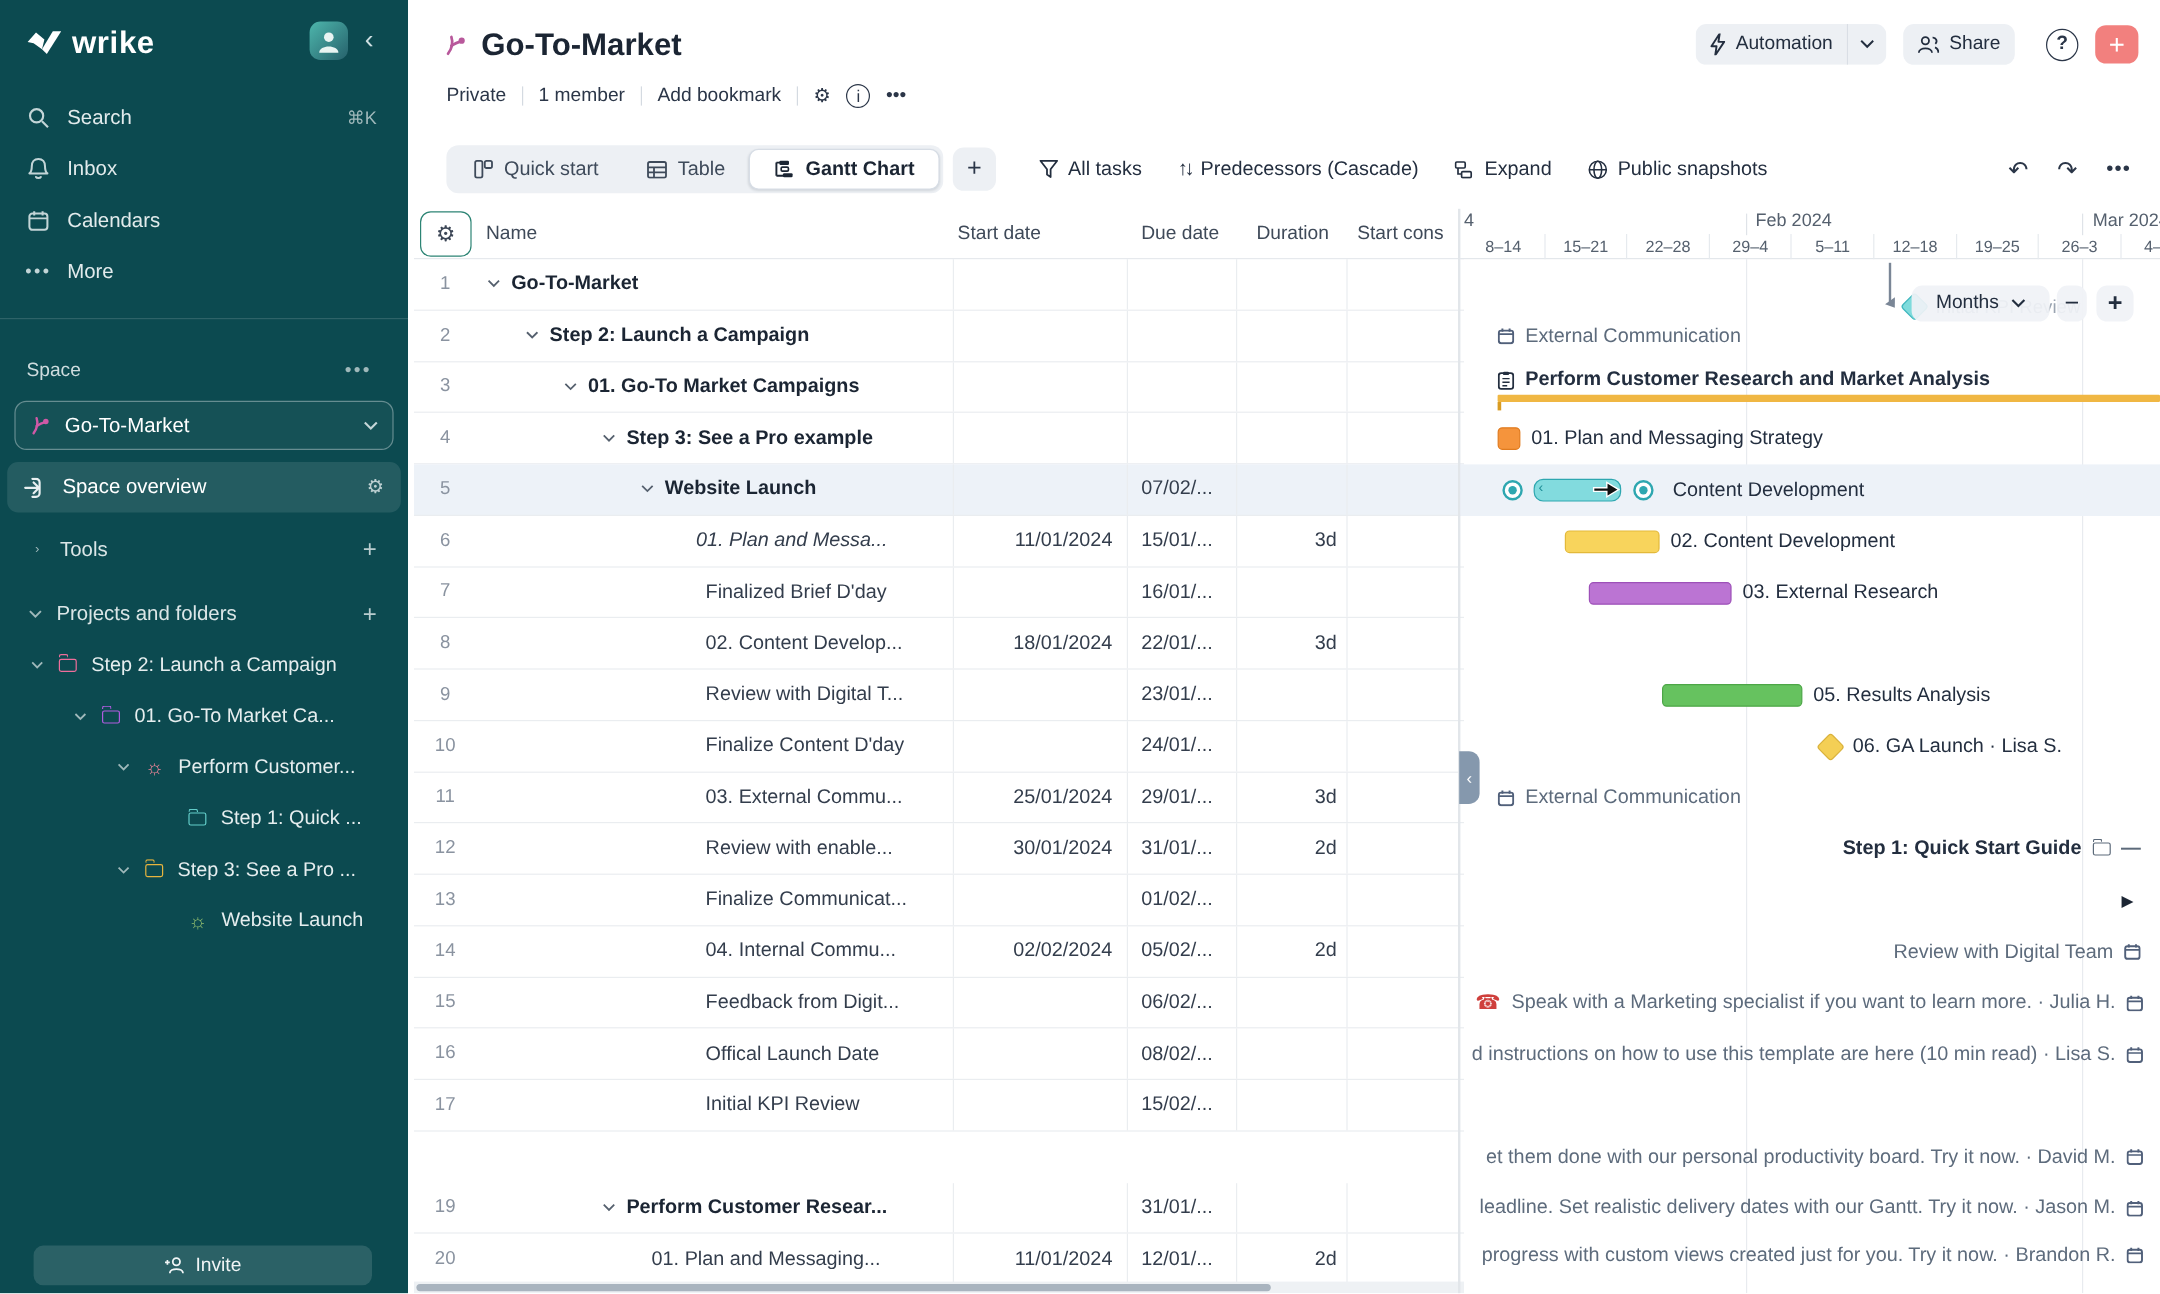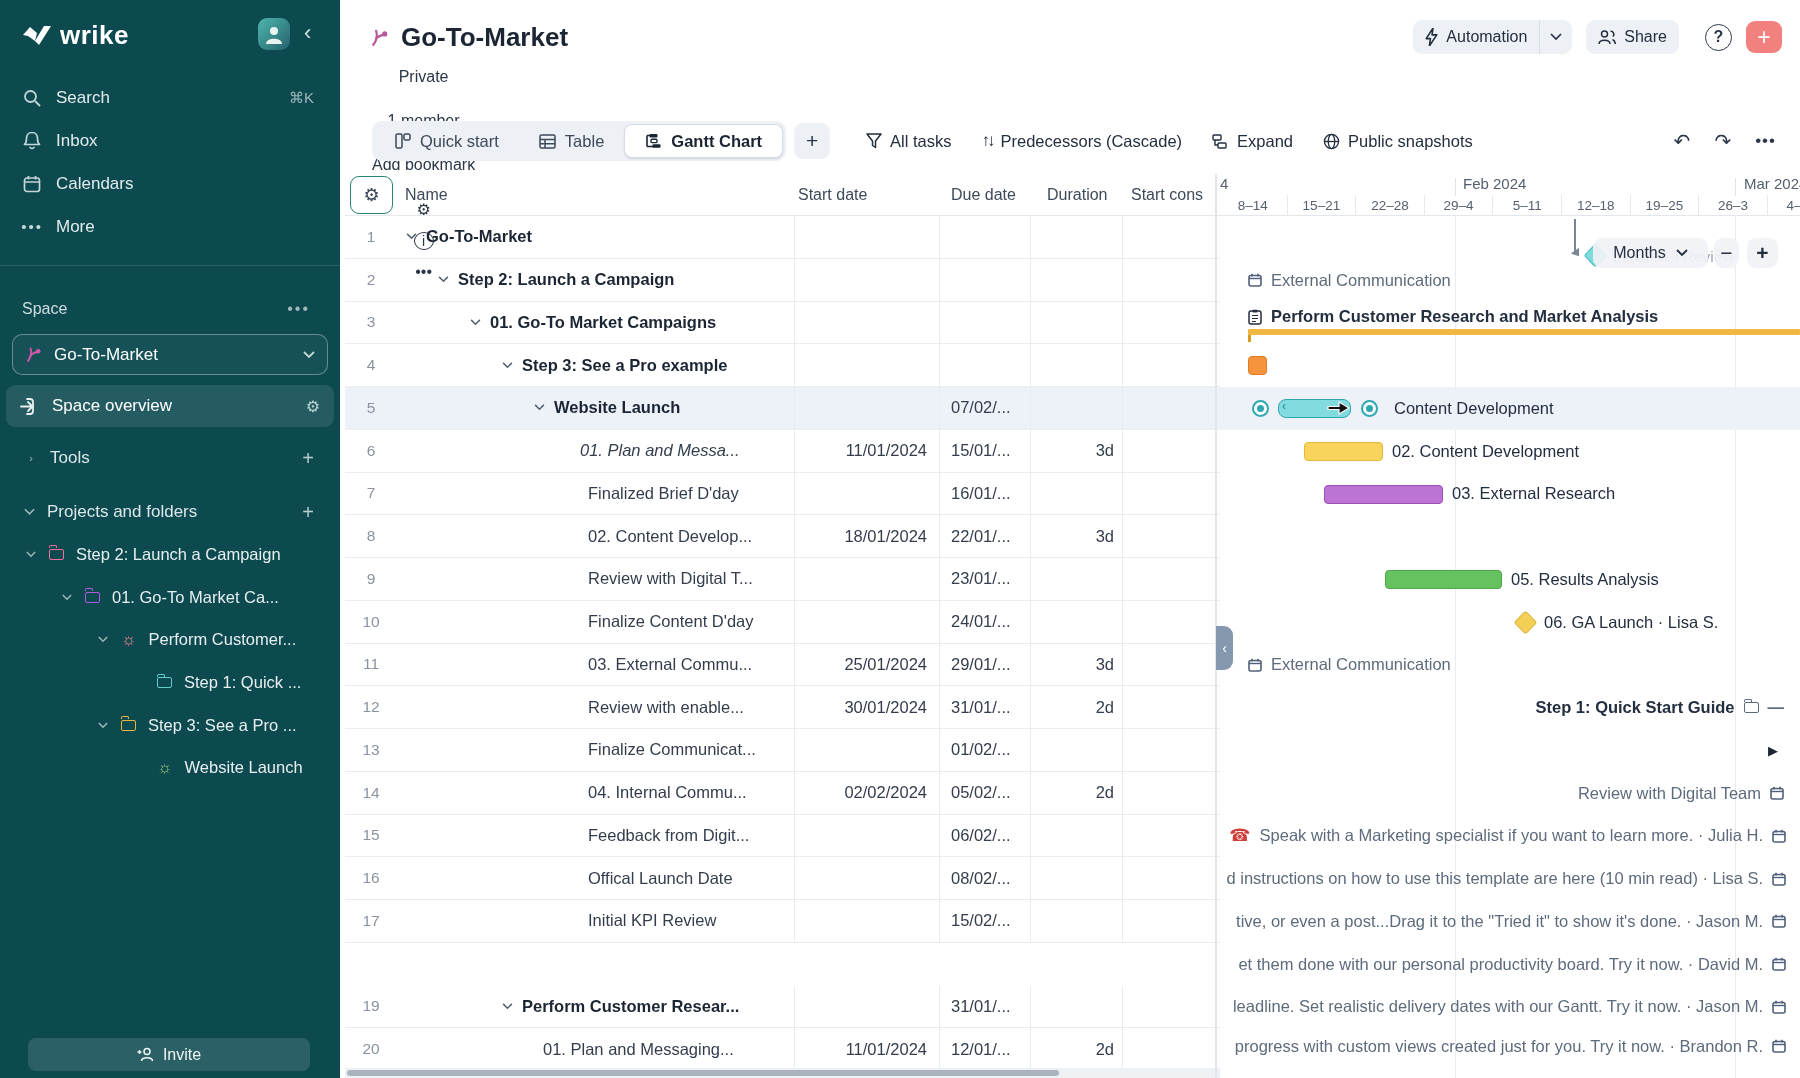--- a/index.html
+++ b/index.html
@@ -39,21 +39,21 @@
   .titlebar { position:absolute; left:30px; top:16px; right:18px; height:42px; display:flex; align-items:center; }
   .title-ico { margin-right:12px; }
   .page-title { font-size:26px; font-weight:700; color:#1b2533; }
   .tb-right { margin-left:auto; display:flex; align-items:center; gap:14px; }
   .pill-btn { display:flex; align-items:center; gap:8px; background:#edf0f4; border-radius:9px; height:34px; padding:0 12px; font-size:16px; color:#232e3f; cursor:pointer; }
   .pill-split { display:flex; align-items:center; border-radius:9px; overflow:hidden; }
   .pill-split .seg { display:flex; align-items:center; gap:8px; background:#edf0f4; height:34px; padding:0 12px; font-size:16px; color:#232e3f; cursor:pointer; }
   .pill-split .seg2 { background:#edf0f4; height:34px; display:flex; align-items:center; padding:0 10px; border-left:1px solid #d9dee5; cursor:pointer; }
   .help-circle { width:27px; height:27px; border:1.8px solid #2b3648; border-radius:50%; display:flex; align-items:center; justify-content:center; font-size:16px; font-weight:700; color:#2b3648; cursor:pointer; margin-left:12px; }
   .plus-btn { width:36px; height:32px; background:#f2807e; border-radius:9px; color:#fff; font-size:23px; display:flex; align-items:center; justify-content:center; cursor:pointer; }
-  .metabar { position:absolute; left:32px; top:68px; height:24px; display:flex; align-items:center; gap:13px; font-size:16px; color:#2b3648;flex-direction:column; }
+  .metabar { position:absolute; left:32px; top:68px; height:24px; display:flex; align-items:center; gap:13px; font-size:16px; color:#2b3648; }
   .metabar .sep { width:1px; height:16px; background:#d4dae1; }
   .metabar .mi { cursor:pointer; }
   .metabar .ic { font-size:16px; color:#2b3648; cursor:pointer; }
   .tabsbar { position:absolute; left:32px; top:120px; right:0; height:42px; display:flex; align-items:center; }
   .tabs-group { display:flex; align-items:center; background:#edf0f4; border-radius:10px; padding:3px; height:40px; }
   .tab { display:flex; align-items:center; gap:9px; padding:0 20px; height:34px; font-size:16.5px; color:#3e4a5a; border-radius:8px; cursor:pointer; white-space:nowrap; }
   .tab.active { background:#fff; border:1px solid #d7dde5; box-shadow:0 1px 2px rgba(20,30,50,.12); color:#1b2533; font-weight:700; }
   .tab-plus { width:36px; height:36px; margin-left:8px; background:#edf0f4; border-radius:9px; display:flex; align-items:center; justify-content:center; font-size:21px; color:#2b3648; cursor:pointer; }
   .flt { display:flex; align-items:center; gap:8px; margin-left:30px; font-size:16.5px; color:#232e3f; cursor:pointer; white-space:nowrap; }
   .flt svg, .flt .uic { flex:none; }
@@ -744,20 +744,23 @@
                   <rect x="1" y="2" width="12" height="13" rx="2" stroke="#232e3f" stroke-width="1.5" fill="none"></rect>
                   <rect x="4.5" y="0.8" width="5" height="2.8" rx="1" fill="#232e3f"></rect>
                   <path d="M4 6.5 H10 M4 9.5 H10 M4 12.5 H8" stroke="#232e3f" stroke-width="1.2"></path>
                 </svg>
                 <span class="glabel" style="font-weight:700">Perform Customer Research and Market Analysis</span>
               </div>
               <div class="summary-bar" style="left: 31px; right: 0px; top: 27px; background: rgb(240, 183, 67);"></div>
             </div>
             <div class="gitem" style="top: 128.25px; height: 42.75px;">
               <div class="gbar" style="left: 31px; width: 19px; background: rgb(245, 148, 60); border: 1.5px solid rgb(224, 123, 31);"></div>
+              <div class="gflex" style="left: 59px;">
+                <span class="glabel">01. Plan and Messaging Strategy</span>
+              </div>
             </div>
             <div class="gitem" style="top: 171px; height: 42.75px;">
               <div class="handle-circle" style="left: 35px;"></div>
               <div class="gbar" style="left: 61px; width: 73px; background: rgb(130, 219, 222); border: 1.5px solid rgb(46, 167, 176); border-radius: 8px;">
                 <span style="position:absolute;left:3px;top:-1px;color:#1d8d96;font-size:12px;">‹</span>
                 <span style="position:absolute;right:3px;top:-1px;color:#1d8d96;font-size:12px;">›</span>
               </div>
               <div class="handle-circle" style="left: 144px;"></div>
               <div class="cursor-arrow" style="left: 110px; top: 13px;"><svg width="24" height="16" viewBox="0 0 24 16">
                   <path d="M1 6.5 H12 V2 L22 8 L12 14 V9.5 H1 Z" fill="#111" stroke="#fff" stroke-width="1.2"></path>
@@ -852,34 +855,20 @@
                   <span class="cal-ico">
                     <svg width="14" height="14" viewBox="0 0 14 14">
                       <rect x="1" y="2.5" width="12" height="10.5" rx="2" stroke="#51607a" stroke-width="1.6" fill="none"></rect>
                       <path d="M4 .8 V3.5 M10 .8 V3.5" stroke="#51607a" stroke-width="1.6"></path>
                       <path d="M1 5.5 H13" stroke="#51607a" stroke-width="1.4"></path>
                     </svg>
                   </span>
                 </div>
               </div>
             </div>
-            <div class="gitem" style="top: 684px; height: 42.75px;">
-              <div class="clip-outer">
-                <div class="clip-inner" style="right: 14px;">
-                  <span>tive, or even a post...Drag it to the "Tried it" to show it's done. · Jason M.</span>
-                  <span class="cal-ico">
-                    <svg width="14" height="14" viewBox="0 0 14 14">
-                      <rect x="1" y="2.5" width="12" height="10.5" rx="2" stroke="#51607a" stroke-width="1.6" fill="none"></rect>
-                      <path d="M4 .8 V3.5 M10 .8 V3.5" stroke="#51607a" stroke-width="1.6"></path>
-                      <path d="M1 5.5 H13" stroke="#51607a" stroke-width="1.4"></path>
-                    </svg>
-                  </span>
-                </div>
-              </div>
-            </div>
             <div class="gitem" style="top: 769.5px; height: 42.75px;">
               <div class="clip-outer">
                 <div class="clip-inner" style="right: 14px;">
                   <span>leadline. Set realistic delivery dates with our Gantt. Try it now. · Jason M.</span>
                   <span class="cal-ico">
                     <svg width="14" height="14" viewBox="0 0 14 14">
                       <rect x="1" y="2.5" width="12" height="10.5" rx="2" stroke="#51607a" stroke-width="1.6" fill="none"></rect>
                       <path d="M4 .8 V3.5 M10 .8 V3.5" stroke="#51607a" stroke-width="1.6"></path>
                       <path d="M1 5.5 H13" stroke="#51607a" stroke-width="1.4"></path>
                     </svg>

